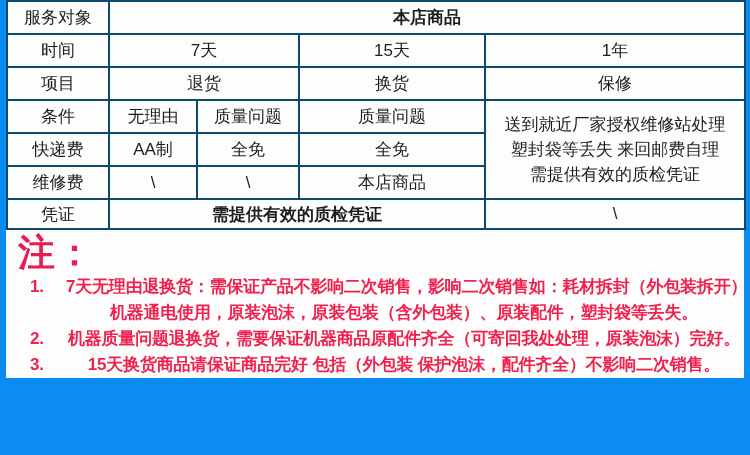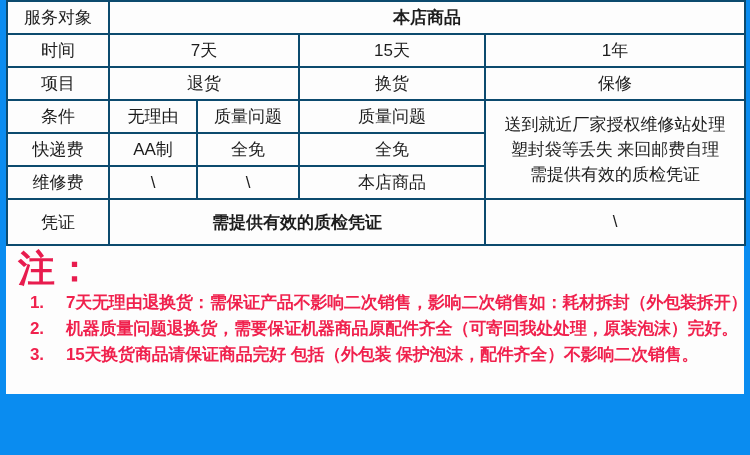--- a/index.html
+++ b/index.html
@@ -34,21 +34,21 @@
     border: 2px solid #0c4a6e;
     text-align: center;
     vertical-align: middle;
     font-size: 17px;
     color: #1d1d1d;
     height: 33px;
     padding: 0 2px;
     overflow: hidden;
     white-space: nowrap;
   }
-  table.service tr.short td { height: 46px; }
+  table.service tr.short td { height: 30px; }
   td.store-cell {
     color: #1a87f5;
     font-weight: bold;
     font-size: 18px;
     margin-left: 42px;
   }
   td.green-cell {
     color: #3a9a20;
     font-weight: bold;
     margin-top: 24px;
@@ -82,21 +82,21 @@
     font-weight: bold;
     font-size: 17px;
     line-height: 26px;
     letter-spacing: -0.2px;
   }
   .note-num {
     flex: none;
     width: 36px;
     margin-left: 12px;
   }
-  .note-lines { flex: 1; min-width: 0; }
+  .note-lines { flex: 1; min-width: 0; text-align: center; }
   .note-lines span { display: block; white-space: nowrap; }
 </style>
 </head>
 <body>
 
 <div class="page">
 
 
   <div class="table-wrap">
     <table class="service">
@@ -156,20 +156,21 @@
       </table>
   </div>
 
   <div class="notes">
     <div class="notes-heading">注：</div>
 
     <div class="note-item">
       <span class="note-num">1.</span>
       <span class="note-lines">
         <span>7天无理由退换货：需保证产品不影响二次销售，影响二次销售如：耗材拆封（外包装拆开）</span>
+        <span>机器通电使用，原装泡沫，原装包装（含外包装）、原装配件，塑封袋等丢失。</span>
       </span>
     </div>
 
     <div class="note-item">
       <span class="note-num">2.</span>
       <span class="note-lines">
         <span>机器质量问题退换货，需要保证机器商品原配件齐全（可寄回我处处理，原装泡沫）完好。</span>
       </span>
     </div>
 

